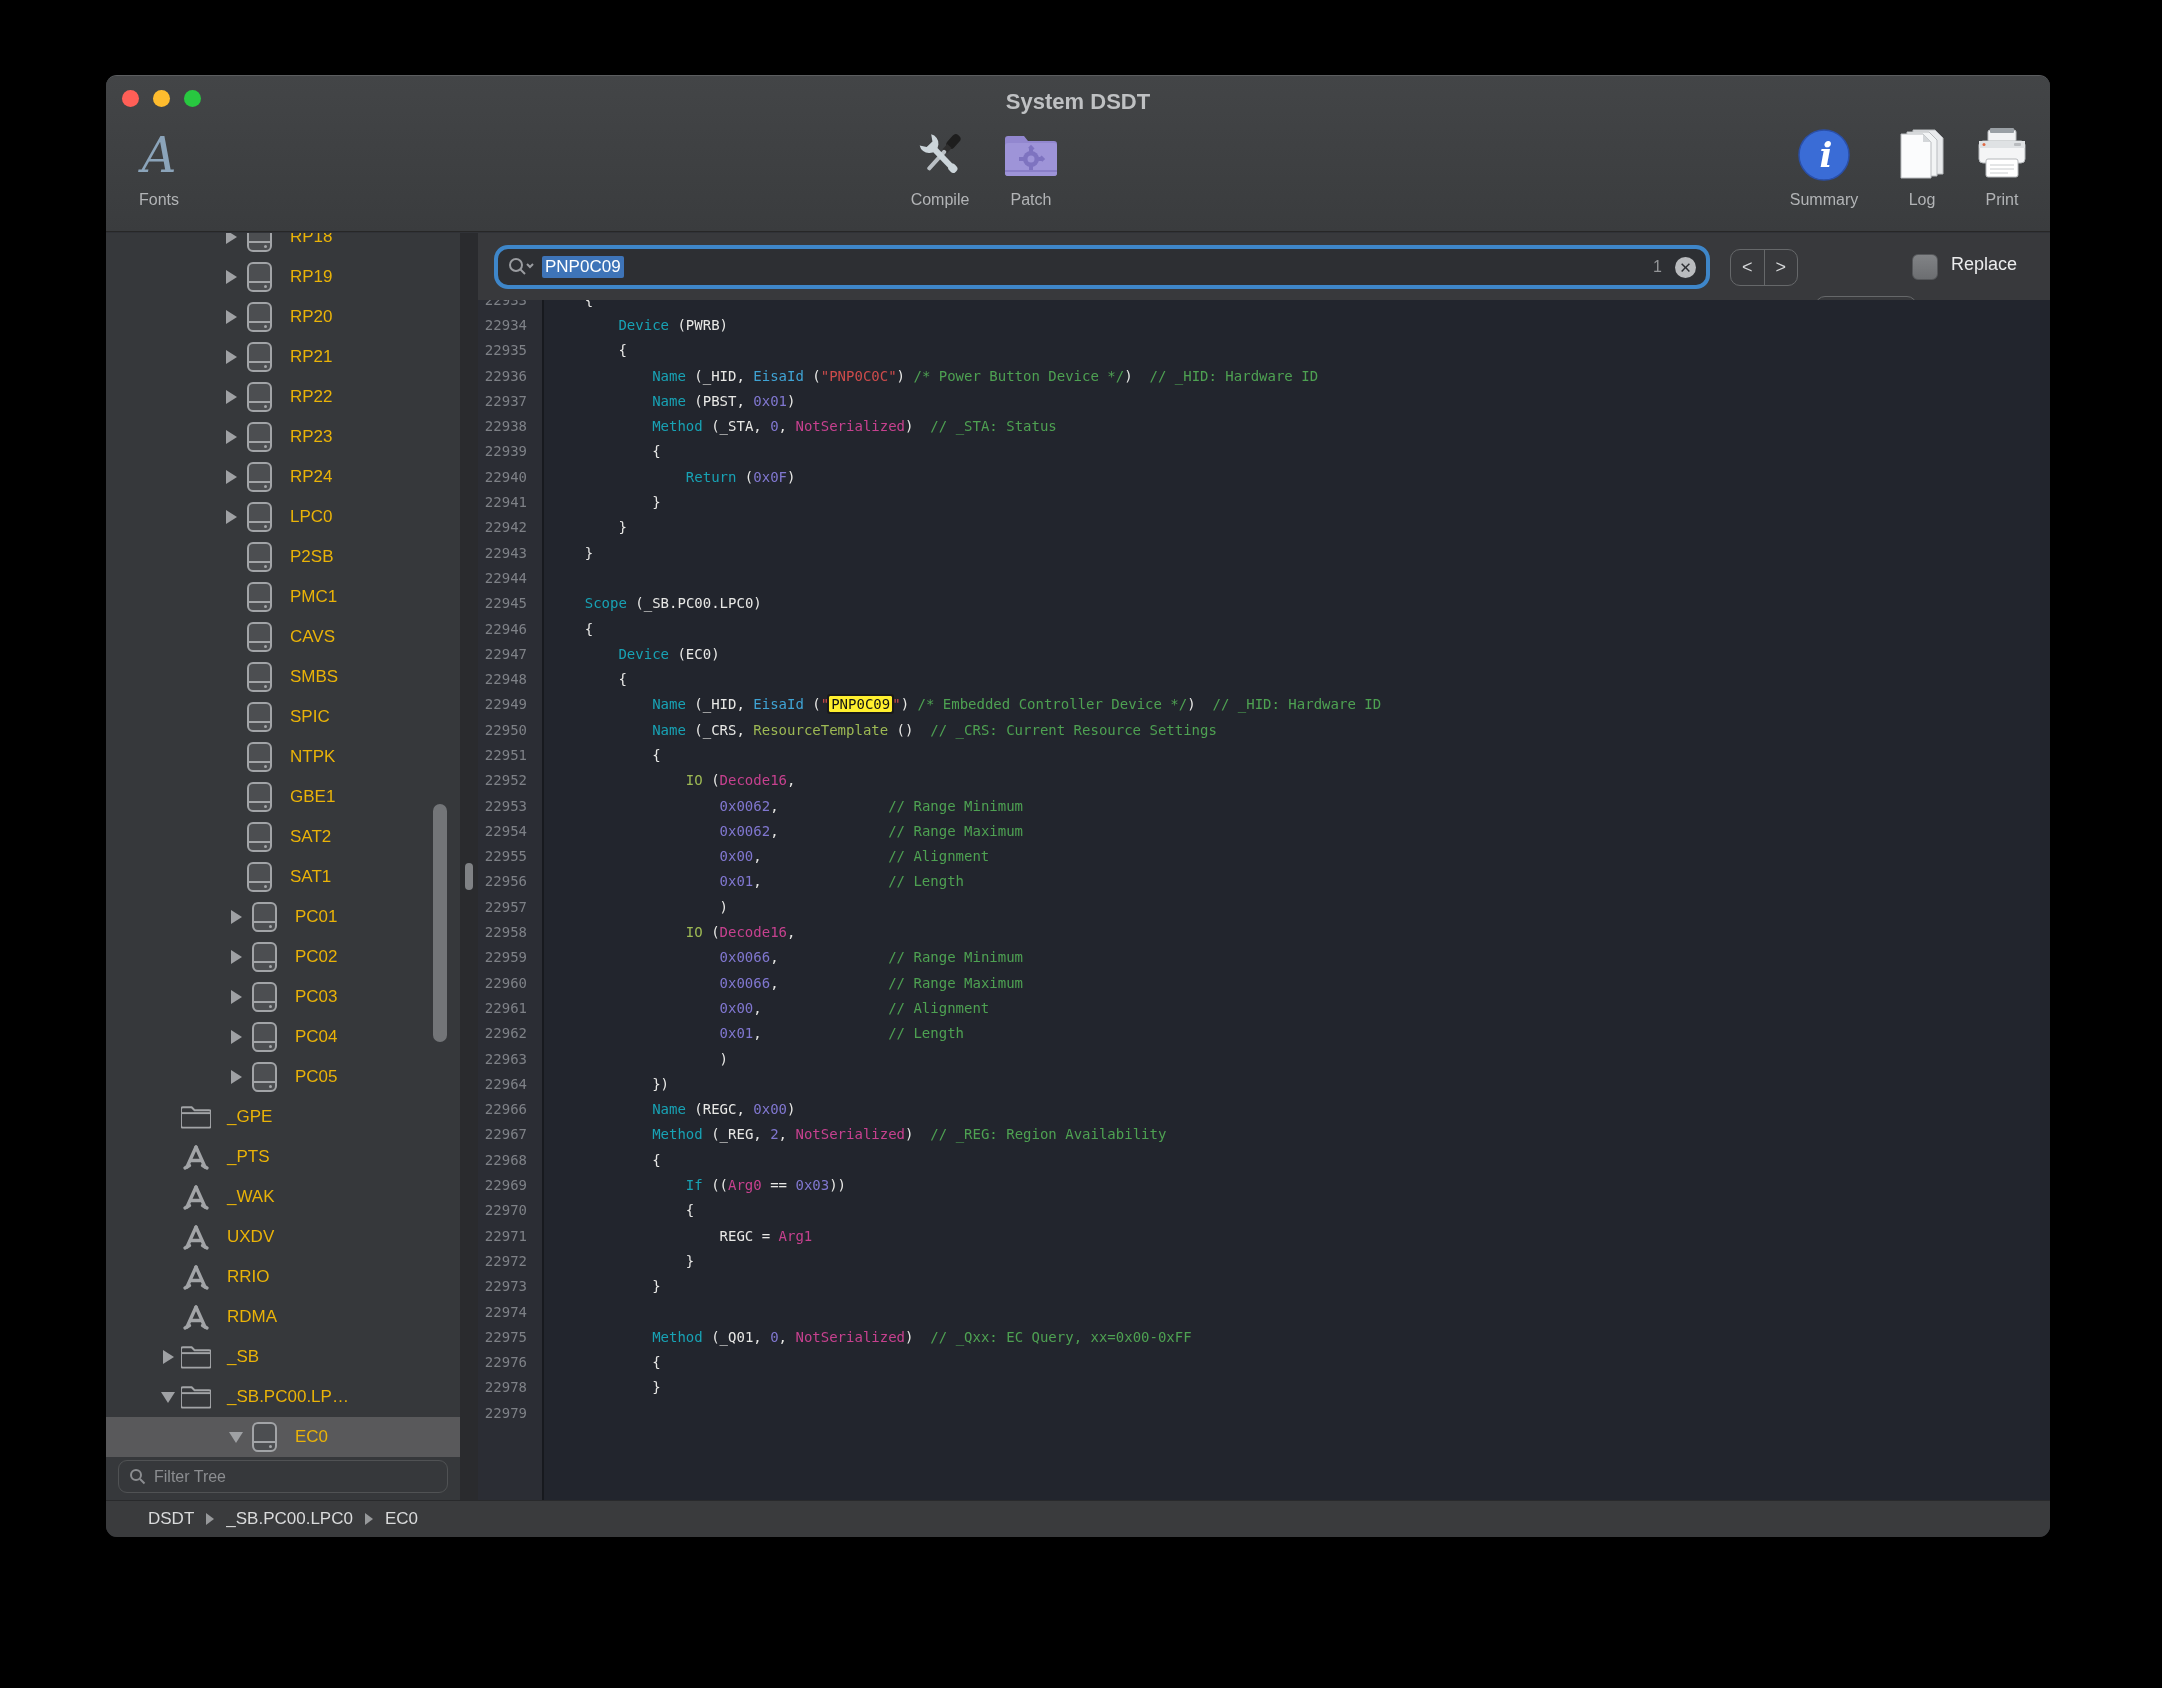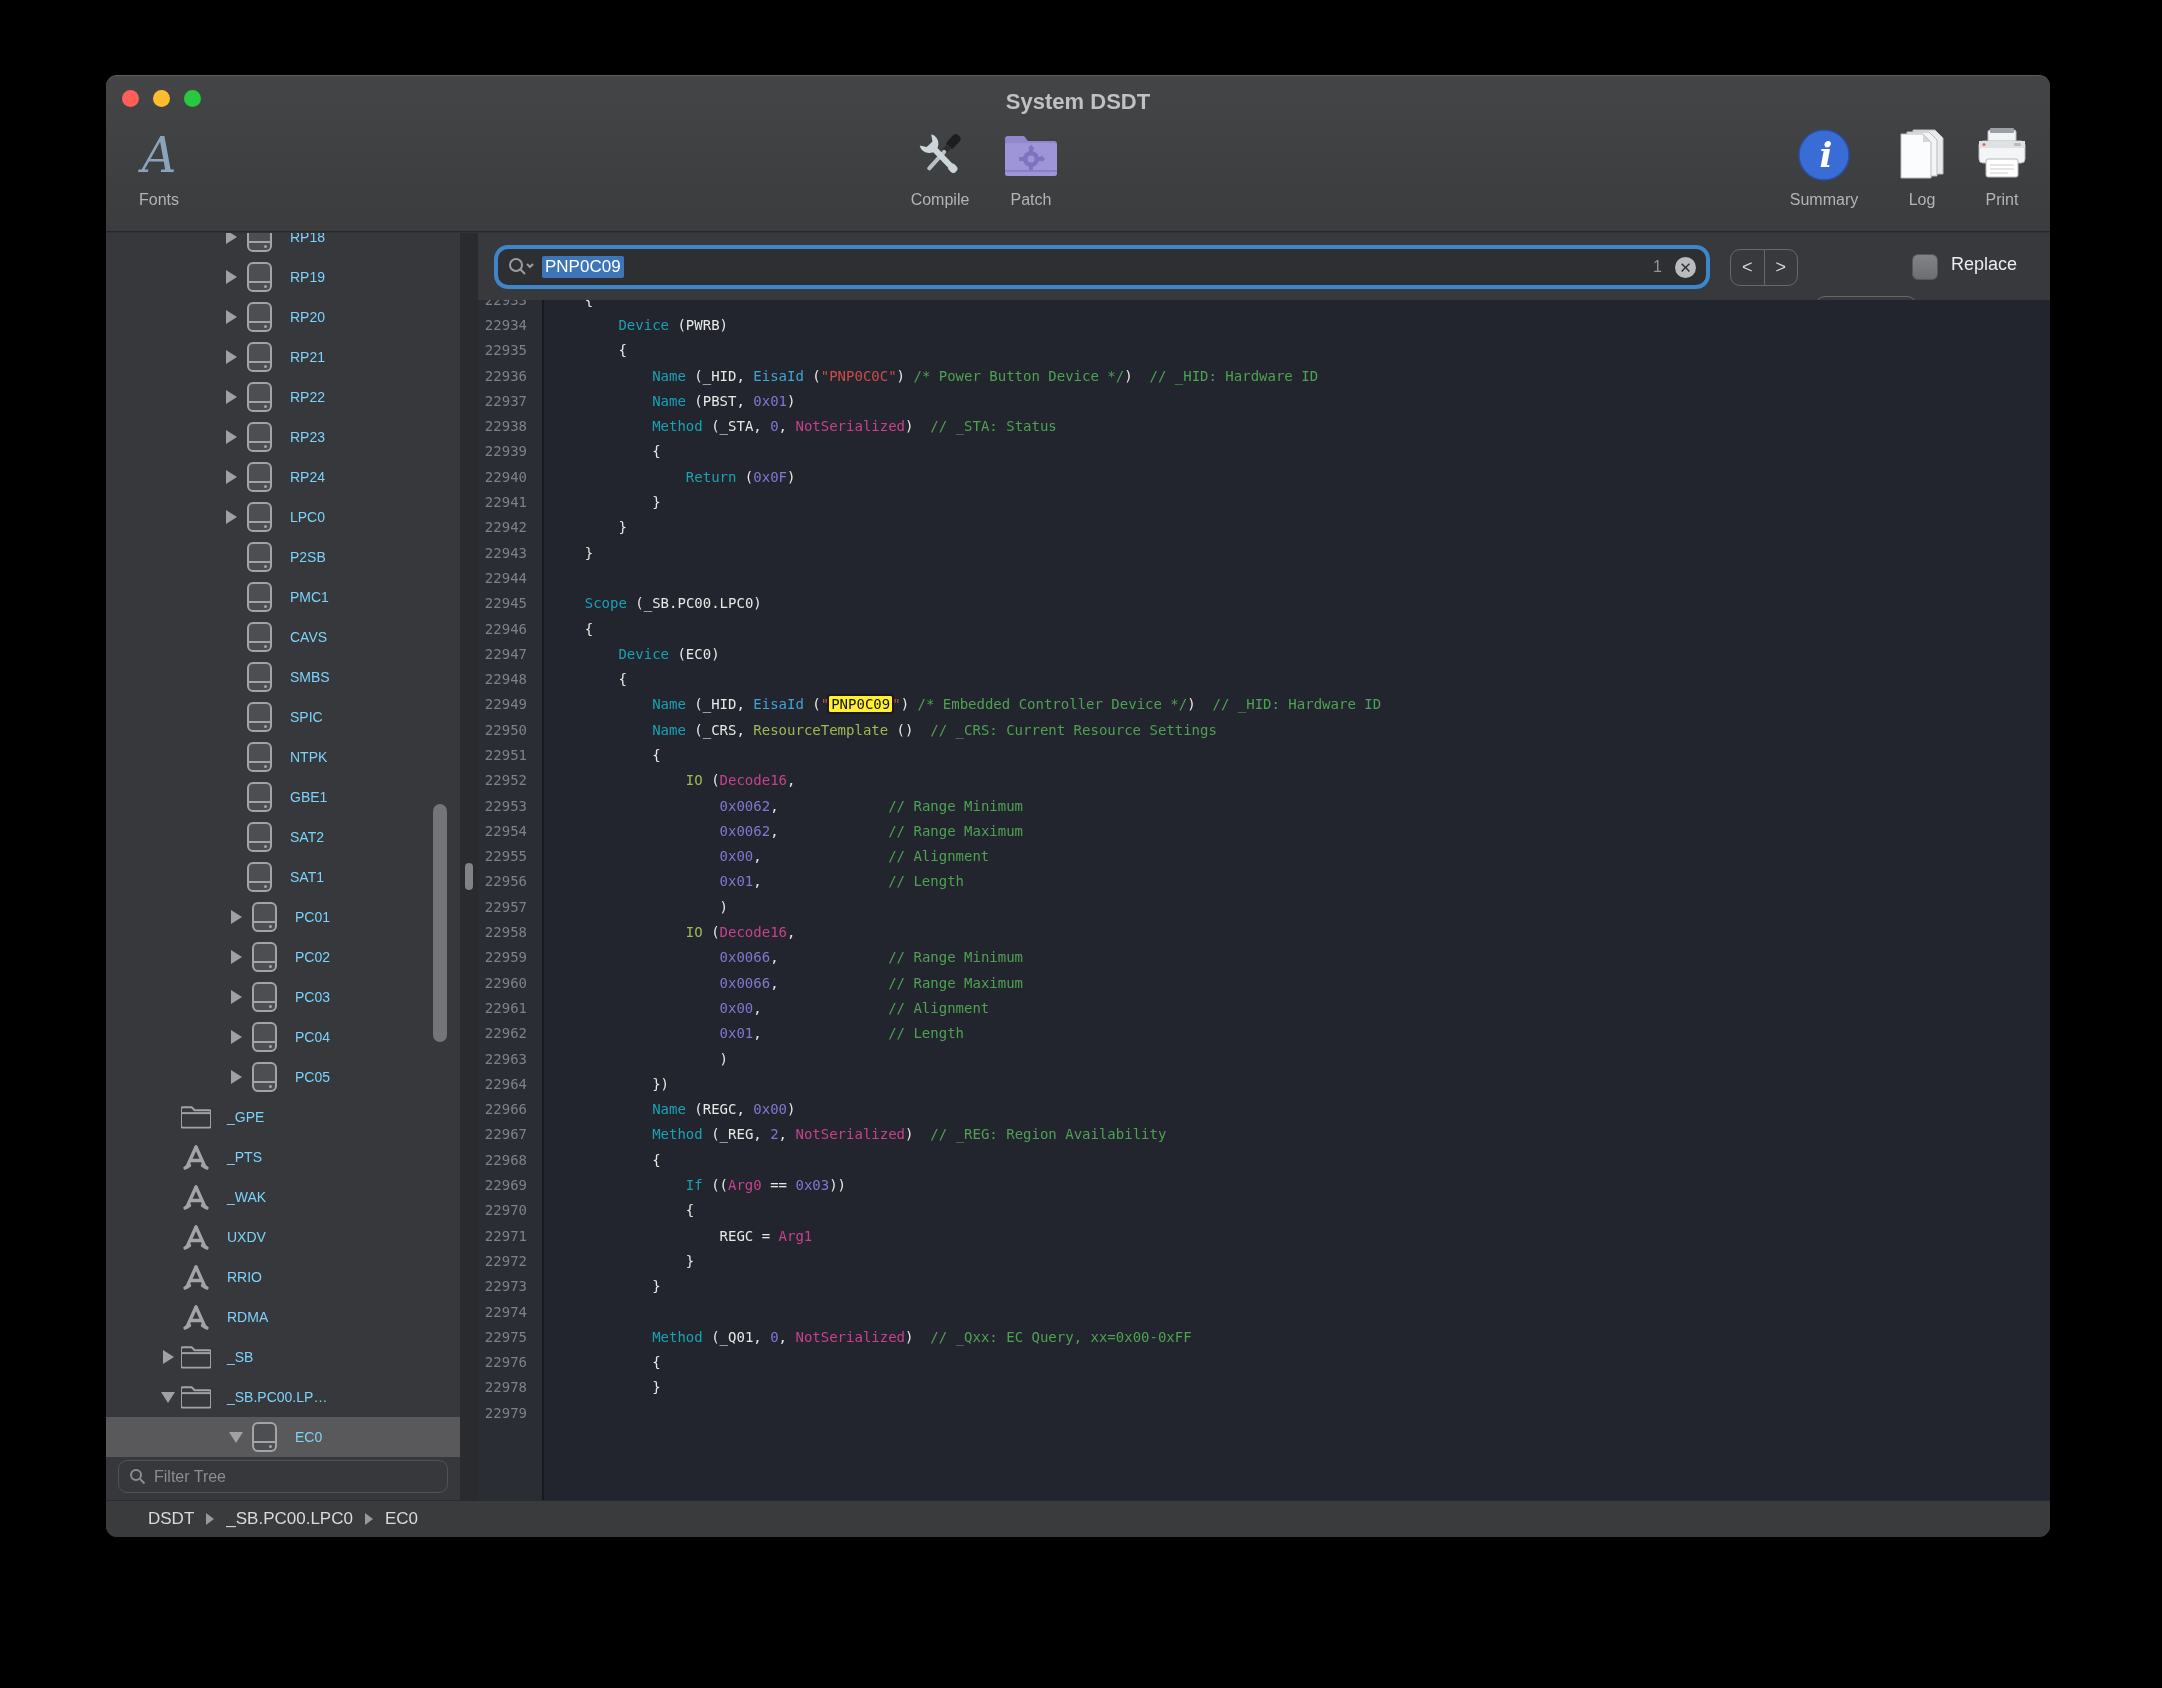--- a/index.html
+++ b/index.html
@@ -27,21 +27,21 @@
   #tb-summary{left:1663px;width:110px;}
   #tb-log{left:1783px;width:66px;}
   #tb-print{left:1859px;width:74px;}
   .fonts-a{font-family:"DejaVu Serif","Liberation Serif",serif;font-style:italic;
            font-size:48px;color:#8ba4ba;line-height:1;}
   
   #content{position:absolute;left:0;top:157px;width:100%;height:1268px;display:flex;}
   
   #sidebar{position:relative;width:354px;height:100%;background:#36383b;flex:none;overflow:hidden;}
   #tree{position:absolute;left:0;top:-16px;width:100%;}
-  .trow{height:40px;display:flex;align-items:center;color:#7dd3fc;font-size:14px;white-space:nowrap;}
+  .trow{height:40px;display:flex;align-items:center;color:#eab308;font-size:17px;white-space:nowrap;}
   .trow.sel{background:#59595b;}
   .tri{width:26px;flex:none;display:flex;justify-content:center;}
   .tri-r{width:0;height:0;border-left:11px solid #9fa1a4;border-top:7px solid transparent;border-bottom:7px solid transparent;}
   .tri-d{width:0;height:0;border-top:11px solid #9fa1a4;border-left:7px solid transparent;border-right:7px solid transparent;}
   .ticon{width:30px;flex:none;display:flex;justify-content:center;align-items:center;margin-right:16px;}
   .lv0{padding-left:49px;} .lv1{padding-left:117px;} .lv2{padding-left:112px;}
   #side-scrollthumb{position:absolute;left:327px;top:571px;width:14px;height:238px;border-radius:7px;background:#737578;}
   #filter-field{position:absolute;left:12px;bottom:8px;width:330px;height:33px;border:1.5px solid #505254;
                 border-radius:9px;background:#36383b;display:flex;align-items:center;padding:0 10px;color:#8b8d90;}
   #filter-field .ph{font-size:16px;margin-left:8px;}

